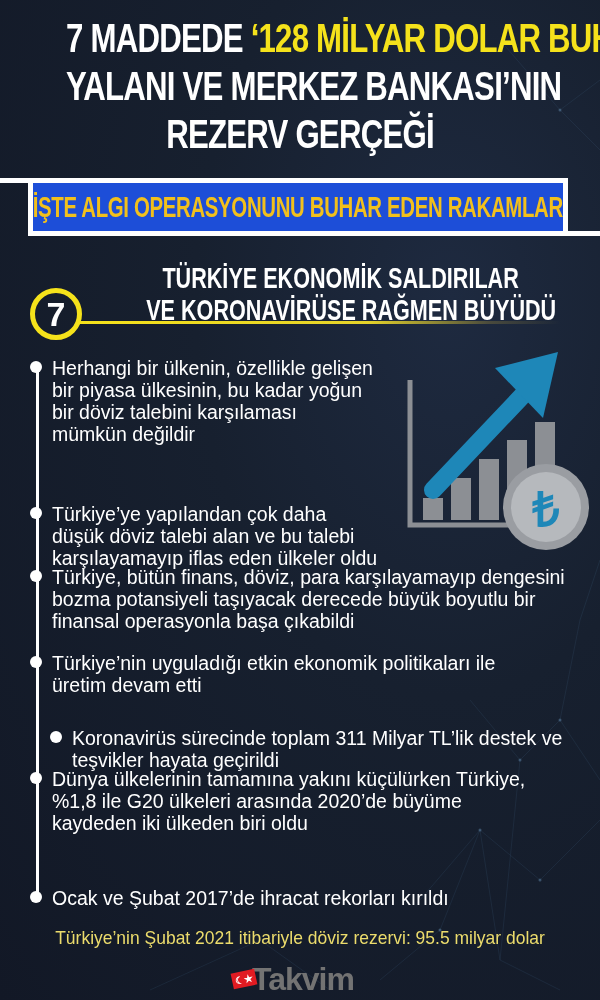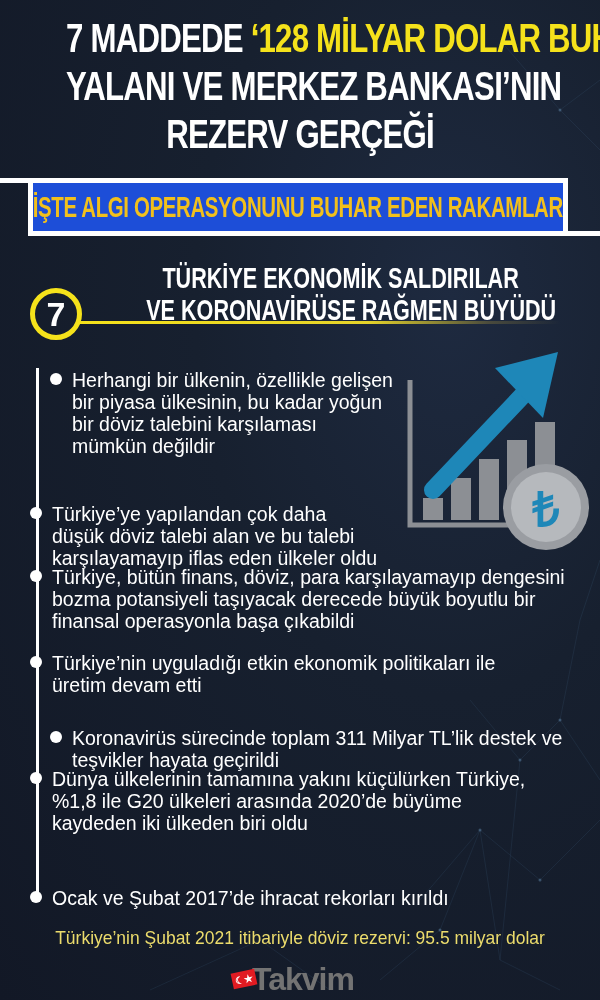--- a/index.html
+++ b/index.html
@@ -137,21 +137,21 @@
   <polygon points="163,32 100,48 148,98" fill="#1e87b8"></polygon>
 </svg>
 <div style="position:absolute; left:503px; top:464px; width:86px; height:86px; border-radius:50%; background:#9a9da2; display:flex; align-items:center; justify-content:center;">
   <div style="width:70px; height:70px; border-radius:50%; background:#b6b9bd; display:flex; align-items:center; justify-content:center;">
     <span style="color:#1e87b8; font-size:48px; font-weight:bold;">₺</span>
   </div>
 </div>
 
 <div class="timeline"></div>
 
-<div class="bullet" style="top:369px; width:360px;margin-left:20px;">
+<div class="bullet" style="top:357px; width:360px;">
   <span class="dot"></span>
   <span class="txt">Herhangi bir ülkenin, özellikle gelişen
 bir piyasa ülkesinin, bu kadar yoğun
 bir döviz talebini karşılaması
 mümkün değildir</span>
 </div>
 <div class="bullet" style="top:503px; width:360px;">
   <span class="dot"></span>
   <span class="txt">Türkiye’ye yapılandan çok daha
 düşük döviz talebi alan ve bu talebi

